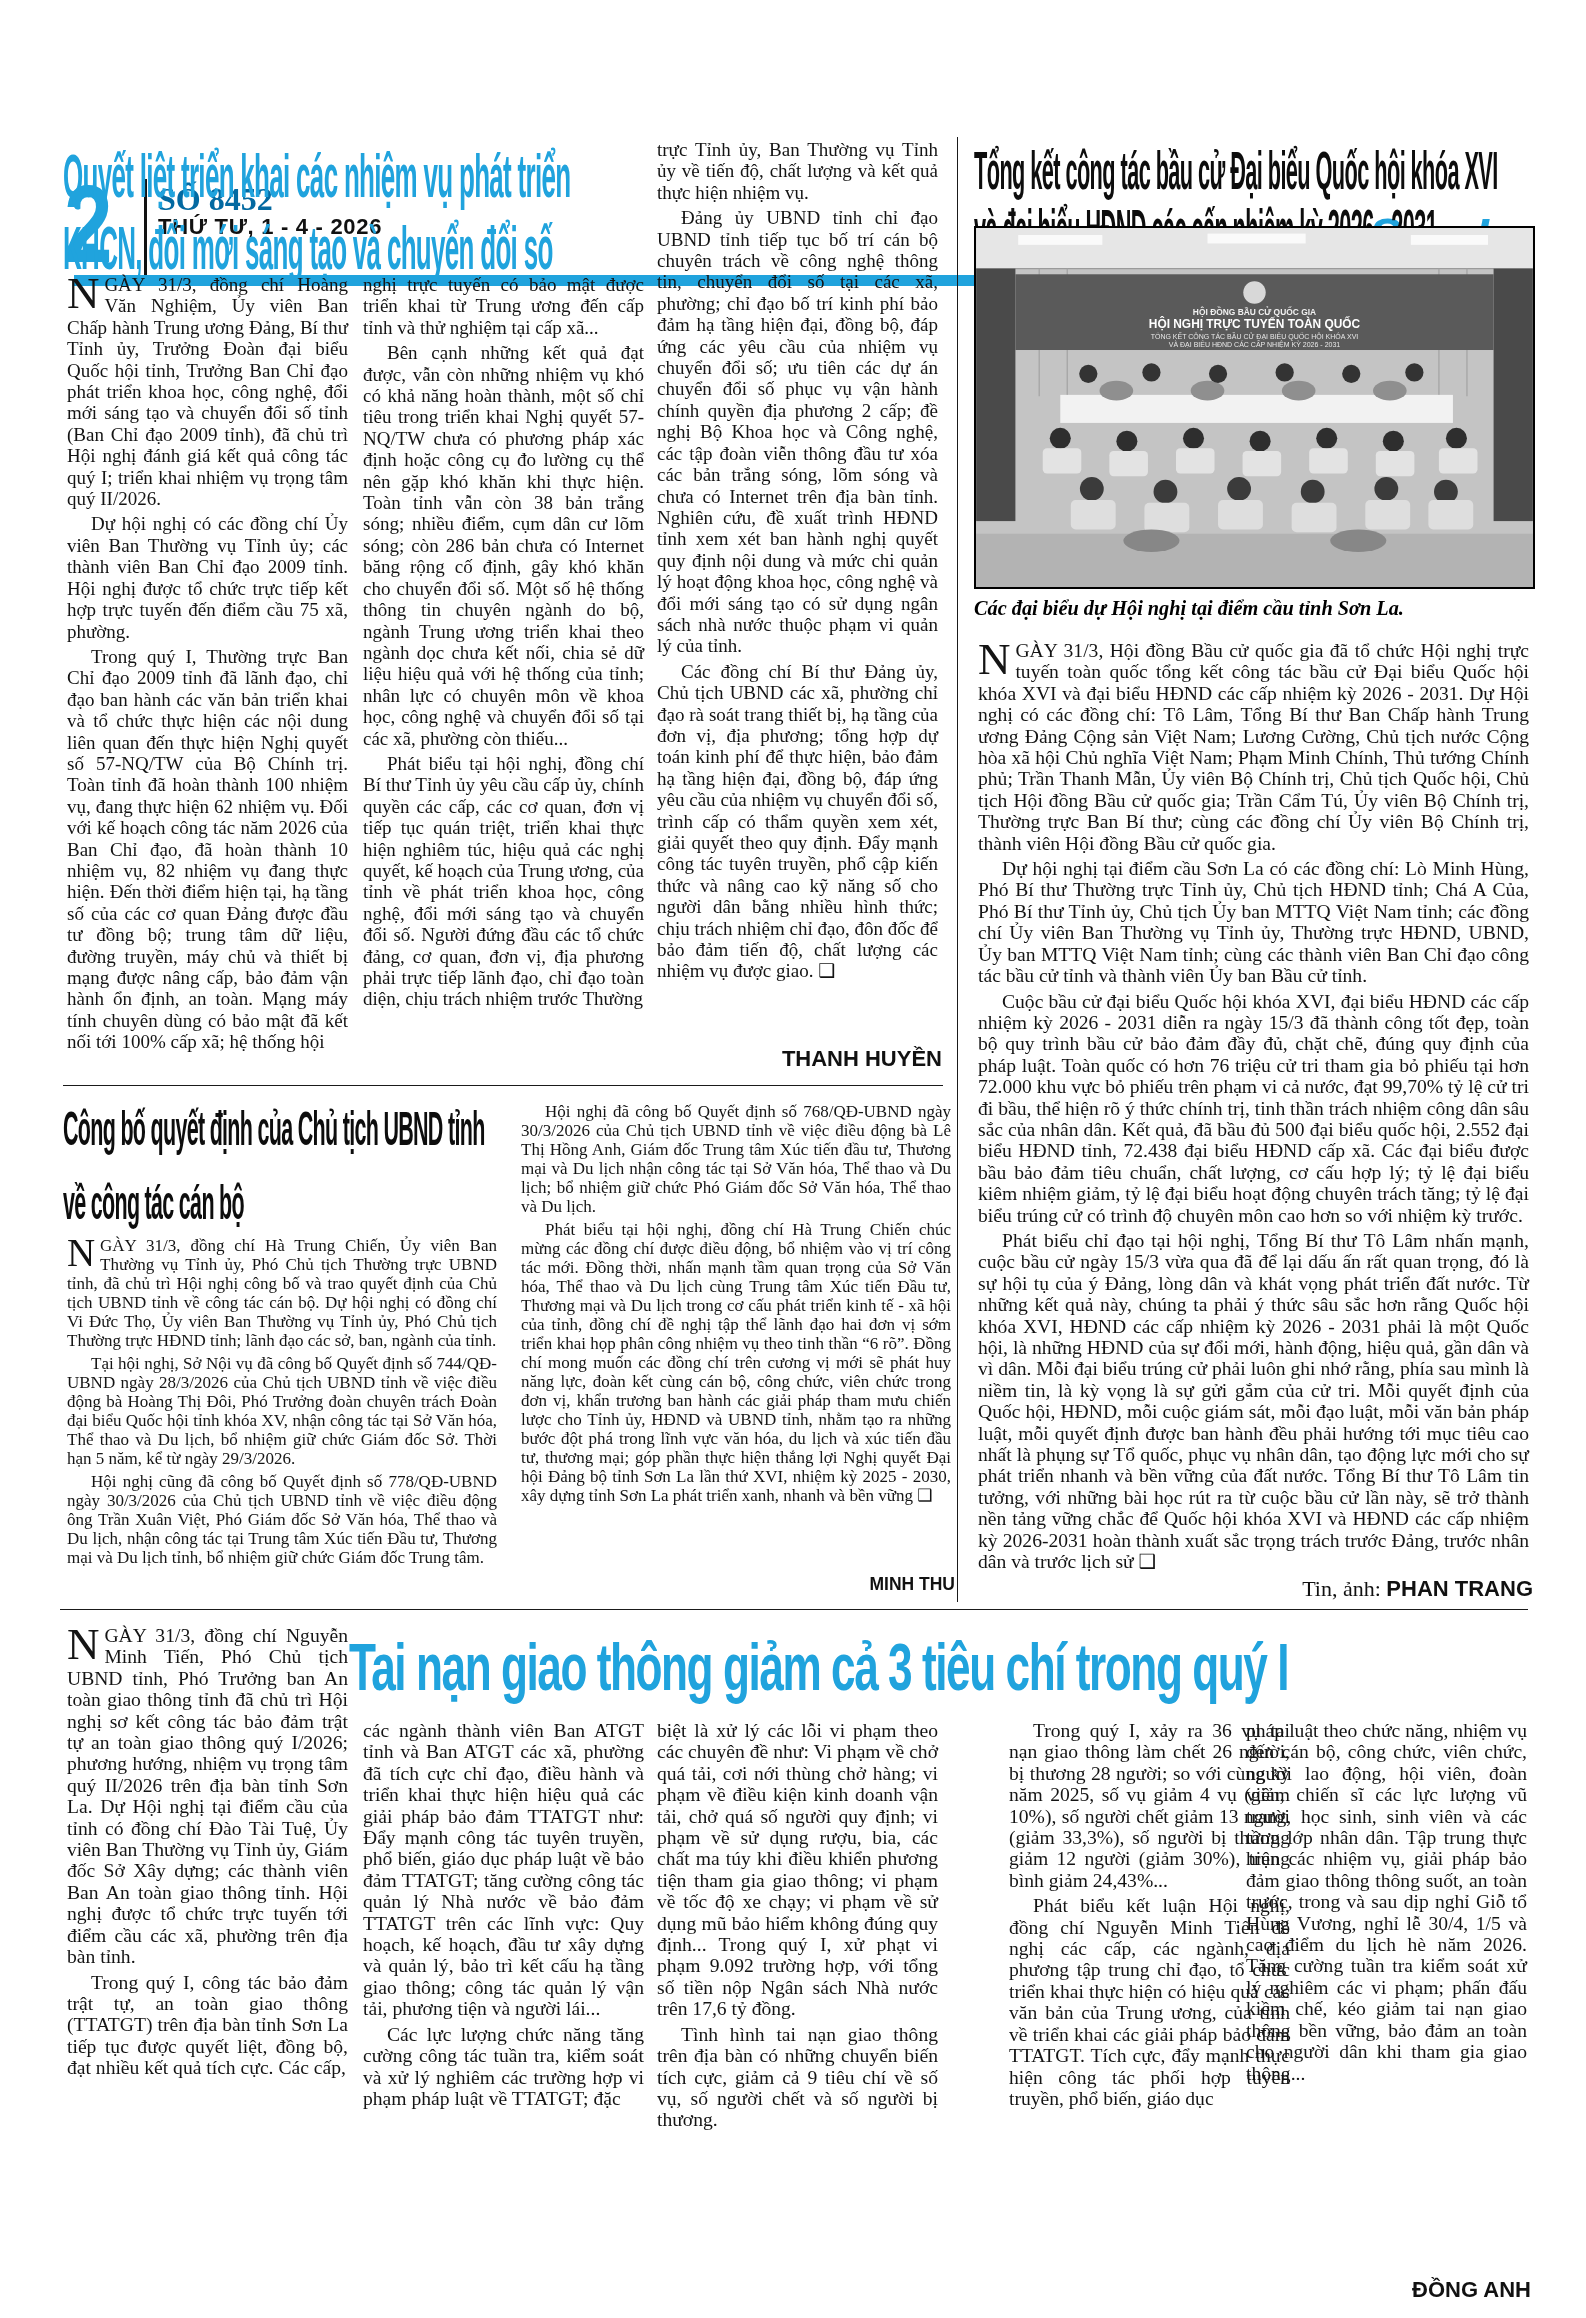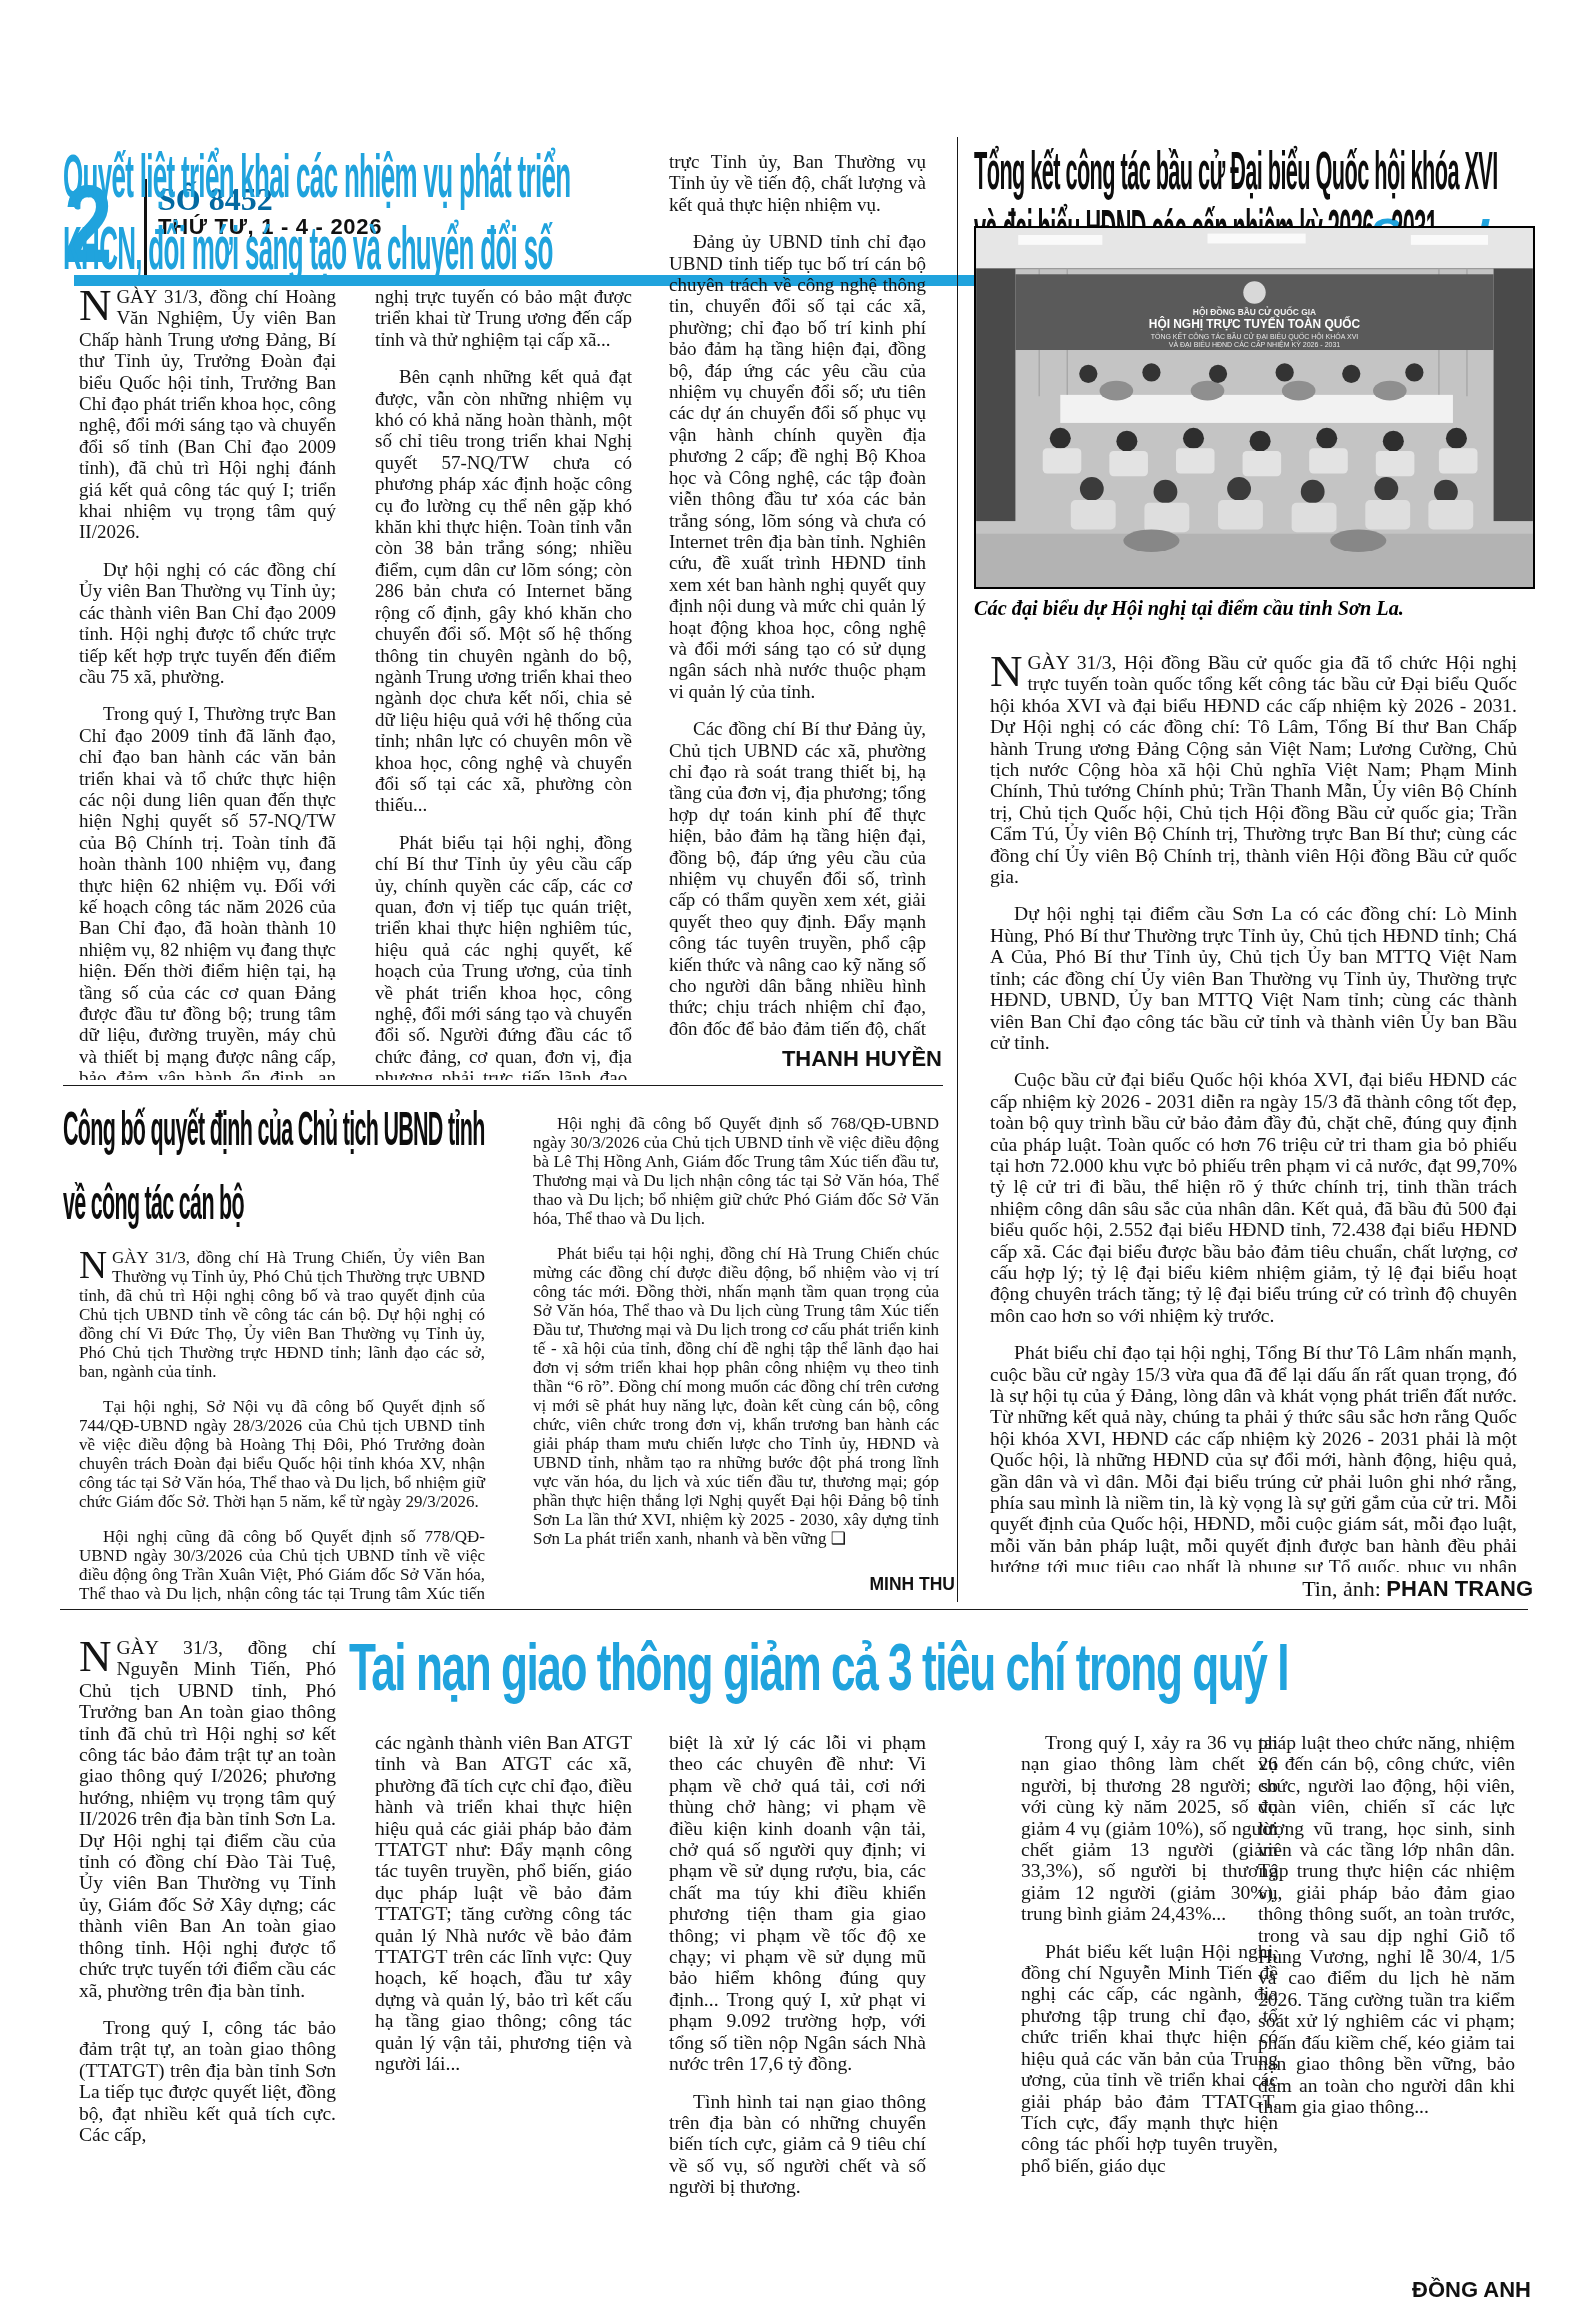--- a/index.html
+++ b/index.html
@@ -22,21 +22,21 @@
   .hl{position:absolute;font-family:"Liberation Sans",sans-serif;font-weight:bold;
       white-space:nowrap;transform-origin:0 0;letter-spacing:-1.4px;}
   .hl.cyan{color:#20a3dd;}
   .hl.dark{color:#0d0d0d;}
   
   .col{position:absolute;overflow:hidden;text-align:justify;color:#141414;}
   .a1col{width:289px;font-size:19px;line-height:21.4px;}
   .a2col{width:559px;font-size:19.6px;line-height:21.4px;}
   .a3col{width:438px;font-size:17px;line-height:19px;}
   .a4col{width:289px;font-size:19.6px;line-height:21.4px;}
-  .p{margin:16px;text-indent:24px;}
+  .p{margin:4px;text-indent:24px;}
   .p.cont{text-indent:0;}
   .p.has-lead{text-indent:0;}
   .lead{float:left;font-size:45px;line-height:36px;padding:1.4px 4.9px 0 0;font-weight:normal;}
   .lead:empty{display:none;}
   .sig{position:absolute;font-family:"Liberation Sans",sans-serif;font-weight:bold;
        font-size:22px;text-align:right;color:#111;}
   .sig .pre{font-family:"Liberation Serif",serif;font-weight:normal;}
   
   .vrule{position:absolute;width:1.4px;background:#1a1a1a;}
   .hrule{position:absolute;height:1.4px;background:#1a1a1a;}
@@ -202,20 +202,21 @@
 <div class="hl cyan" style="left:349px;top:1628px;font-size:64px;transform:scale(.69,1.05);letter-spacing:-2.1px;">Tai nạn giao thông giảm cả 3 tiêu chí trong quý I</div>
 
 <div class="col a4col" style="left:63px;top:1621px;height:678px;">
 
 <p class="p has-lead"><span class="lead">N</span><span>GÀY 31/3, đồng chí Nguyễn Minh Tiến, Phó Chủ tịch UBND tỉnh, Phó Trưởng ban An toàn giao thông tỉnh đã chủ trì Hội nghị sơ kết công tác bảo đảm trật tự an toàn giao thông quý I/2026; phương hướng, nhiệm vụ trọng tâm quý II/2026 trên địa bàn tỉnh Sơn La. Dự Hội nghị tại điểm cầu của tỉnh có đồng chí Đào Tài Tuệ, Ủy viên Ban Thường vụ Tỉnh ủy, Giám đốc Sở Xây dựng; các thành viên Ban An toàn giao thông tỉnh. Hội nghị được tổ chức trực tuyến tới điểm cầu các xã, phường trên địa bàn tỉnh.</span></p>
     <p class="p"><span>Trong quý I, công tác bảo đảm trật tự, an toàn giao thông (TTATGT) trên địa bàn tỉnh Sơn La tiếp tục được quyết liệt, đồng bộ, đạt nhiều kết quả tích cực. Các cấp,</span></p>
   </div>
 <div class="col a4col" style="left:359px;top:1716px;height:583px;">
 
 <p class="p cont"><span>các ngành thành viên Ban ATGT tỉnh và Ban ATGT các xã, phường đã tích cực chỉ đạo, điều hành và triển khai thực hiện hiệu quả các giải pháp bảo đảm TTATGT như: Đẩy mạnh công tác tuyên truyền, phổ biến, giáo dục pháp luật về bảo đảm TTATGT; tăng cường công tác quản lý Nhà nước về bảo đảm TTATGT trên các lĩnh vực: Quy hoạch, kế hoạch, đầu tư xây dựng và quản lý, bảo trì kết cấu hạ tầng giao thông; công tác quản lý vận tải, phương tiện và người lái...</span></p>
+    <p class="p"><span>Các lực lượng chức năng tăng cường công tác tuần tra, kiểm soát và xử lý nghiêm các trường hợp vi phạm pháp luật về TTATGT; đặc</span></p>
   </div>
 <div class="col a4col" style="left:653px;top:1716px;height:583px;">
 
 <p class="p cont"><span>biệt là xử lý các lỗi vi phạm theo các chuyên đề như: Vi phạm về chở quá tải, cơi nới thùng chở hàng; vi phạm về điều kiện kinh doanh vận tải, chở quá số người quy định; vi phạm về sử dụng rượu, bia, các chất ma túy khi điều khiển phương tiện tham gia giao thông; vi phạm về tốc độ xe chạy; vi phạm về sử dụng mũ bảo hiểm không đúng quy định... Trong quý I, xử phạt vi phạm 9.092 trường hợp, với tổng số tiền nộp Ngân sách Nhà nước trên 17,6 tỷ đồng.</span></p>
     <p class="p"><span>Tình hình tai nạn giao thông trên địa bàn có những chuyển biến tích cực, giảm cả 9 tiêu chí về số vụ, số người chết và số người bị thương.</span></p>
   </div>
 <div class="col a4col" style="left:1005px;top:1716px;height:583px;">
 
 <p class="p"><span>Trong quý I, xảy ra 36 vụ tai nạn giao thông làm chết 26 người, bị thương 28 người; so với cùng kỳ năm 2025, số vụ giảm 4 vụ (giảm 10%), số người chết giảm 13 người (giảm 33,3%), số người bị thương giảm 12 người (giảm 30%), trung bình giảm 24,43%...</span></p>
     <p class="p"><span>Phát biểu kết luận Hội nghị, đồng chí Nguyễn Minh Tiến đề nghị các cấp, các ngành, địa phương tập trung chỉ đạo, tổ chức triển khai thực hiện có hiệu quả các văn bản của Trung ương, của tỉnh về triển khai các giải pháp bảo đảm TTATGT. Tích cực, đẩy mạnh thực hiện công tác phối hợp tuyên truyền, phổ biến, giáo dục</span></p>

